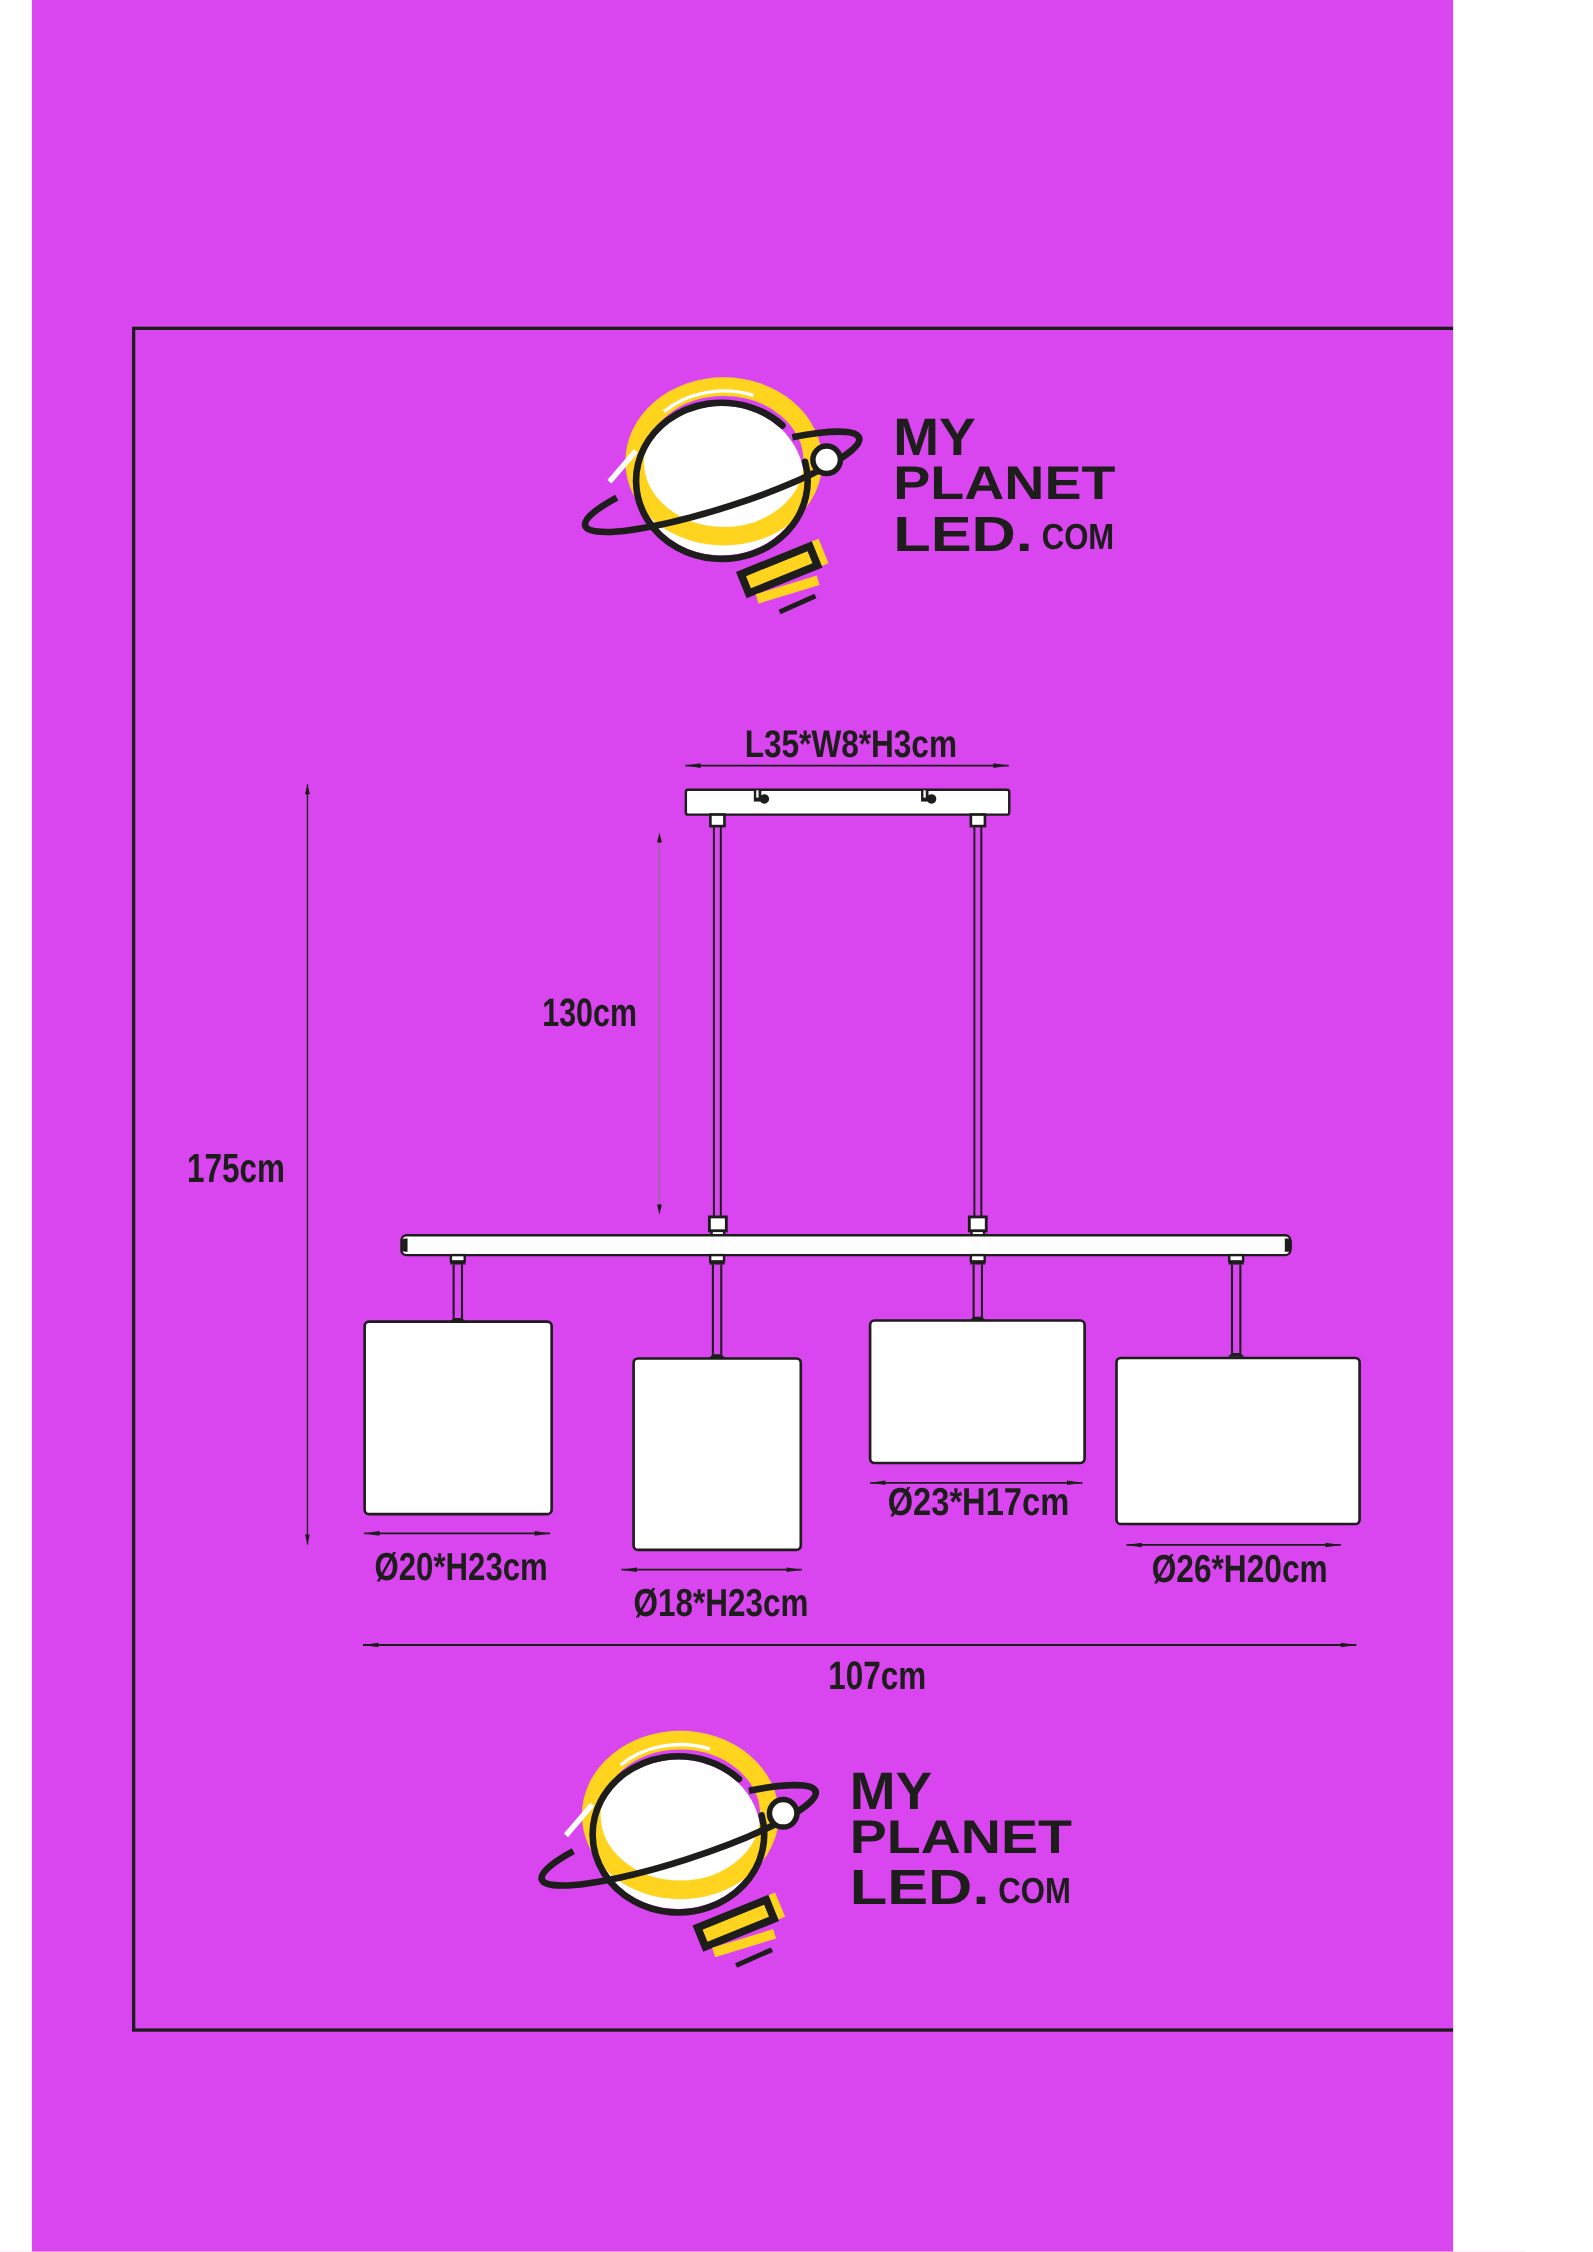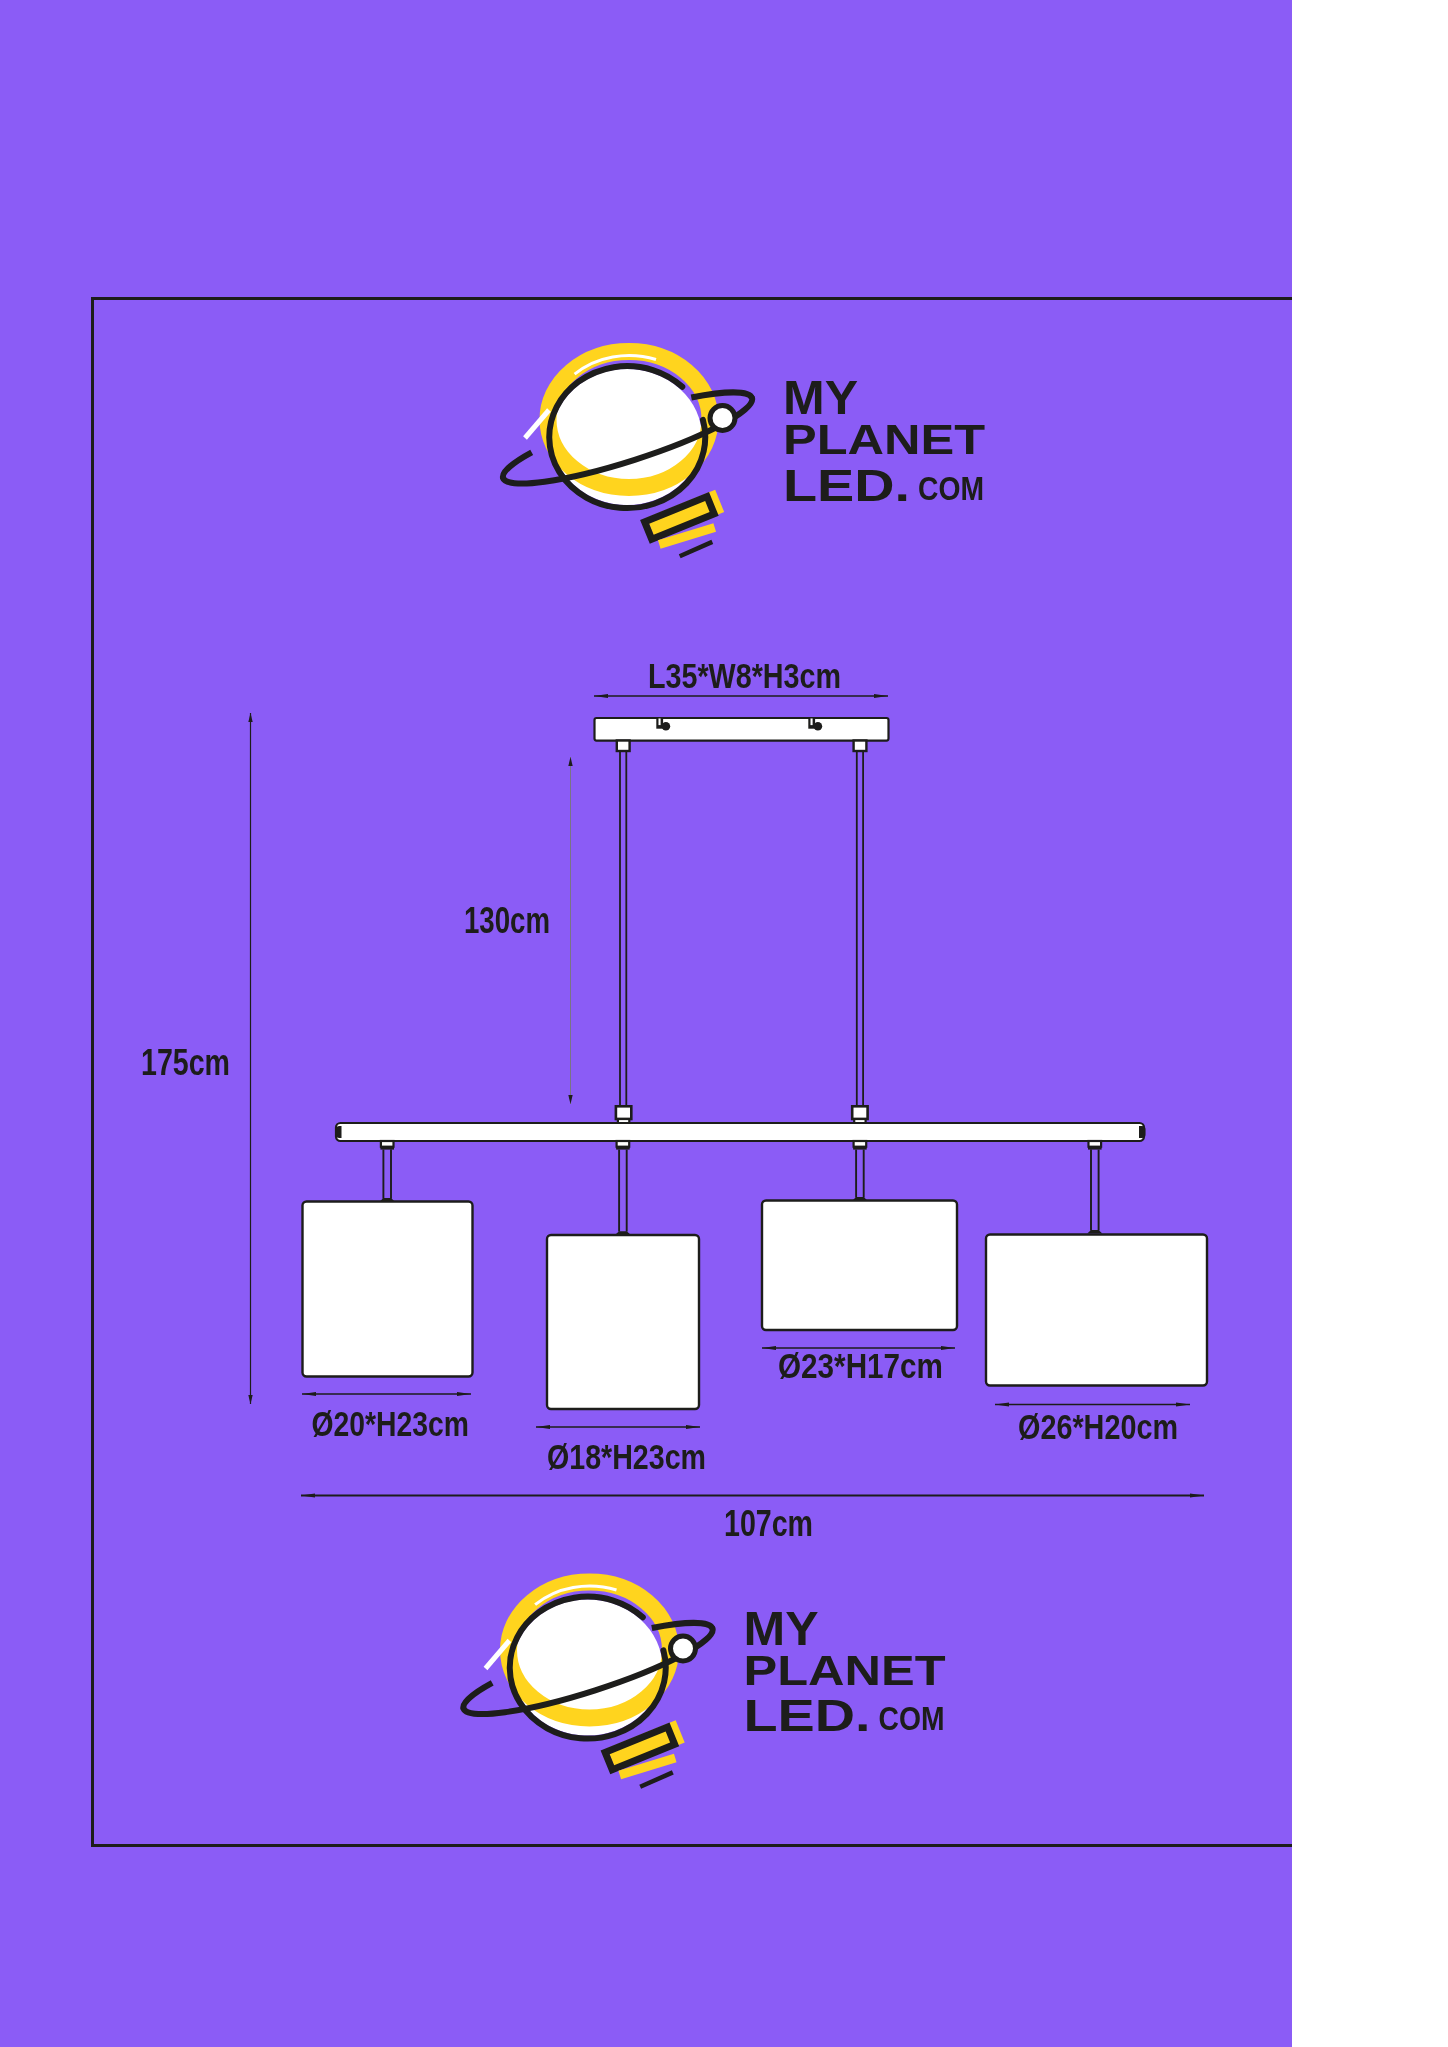--- a/index.html
+++ b/index.html
@@ -1,16 +1,16 @@
 <!DOCTYPE html>
 <html><head>
 <meta charset="utf-8">
 <style>
   html,body{margin:0;padding:0;background:#ffffff;}
-  .page{position:relative;width:1292px;height:2047px;background:#8b5cf6;overflow:hidden;}
+  .page{position:relative;width:1292px;height:2047px;background:#d946ef;overflow:hidden;margin-left:29px;}
   svg{position:absolute;left:0;top:0;}
   text{font-family:"Liberation Sans",sans-serif;font-weight:bold;fill:#1d1d1b;}
 </style>
 </head>
 <body>
 <div class="page">
 <svg width="1448" height="2047" viewBox="0 0 1448 2047">
   <defs>
     <marker id="aL" markerWidth="16" markerHeight="8" refX="1" refY="4" orient="auto" markerUnits="userSpaceOnUse">
       <path d="M1,4 L15,1.9 L15,6.1 Z" fill="#1d1d1b"></path>

